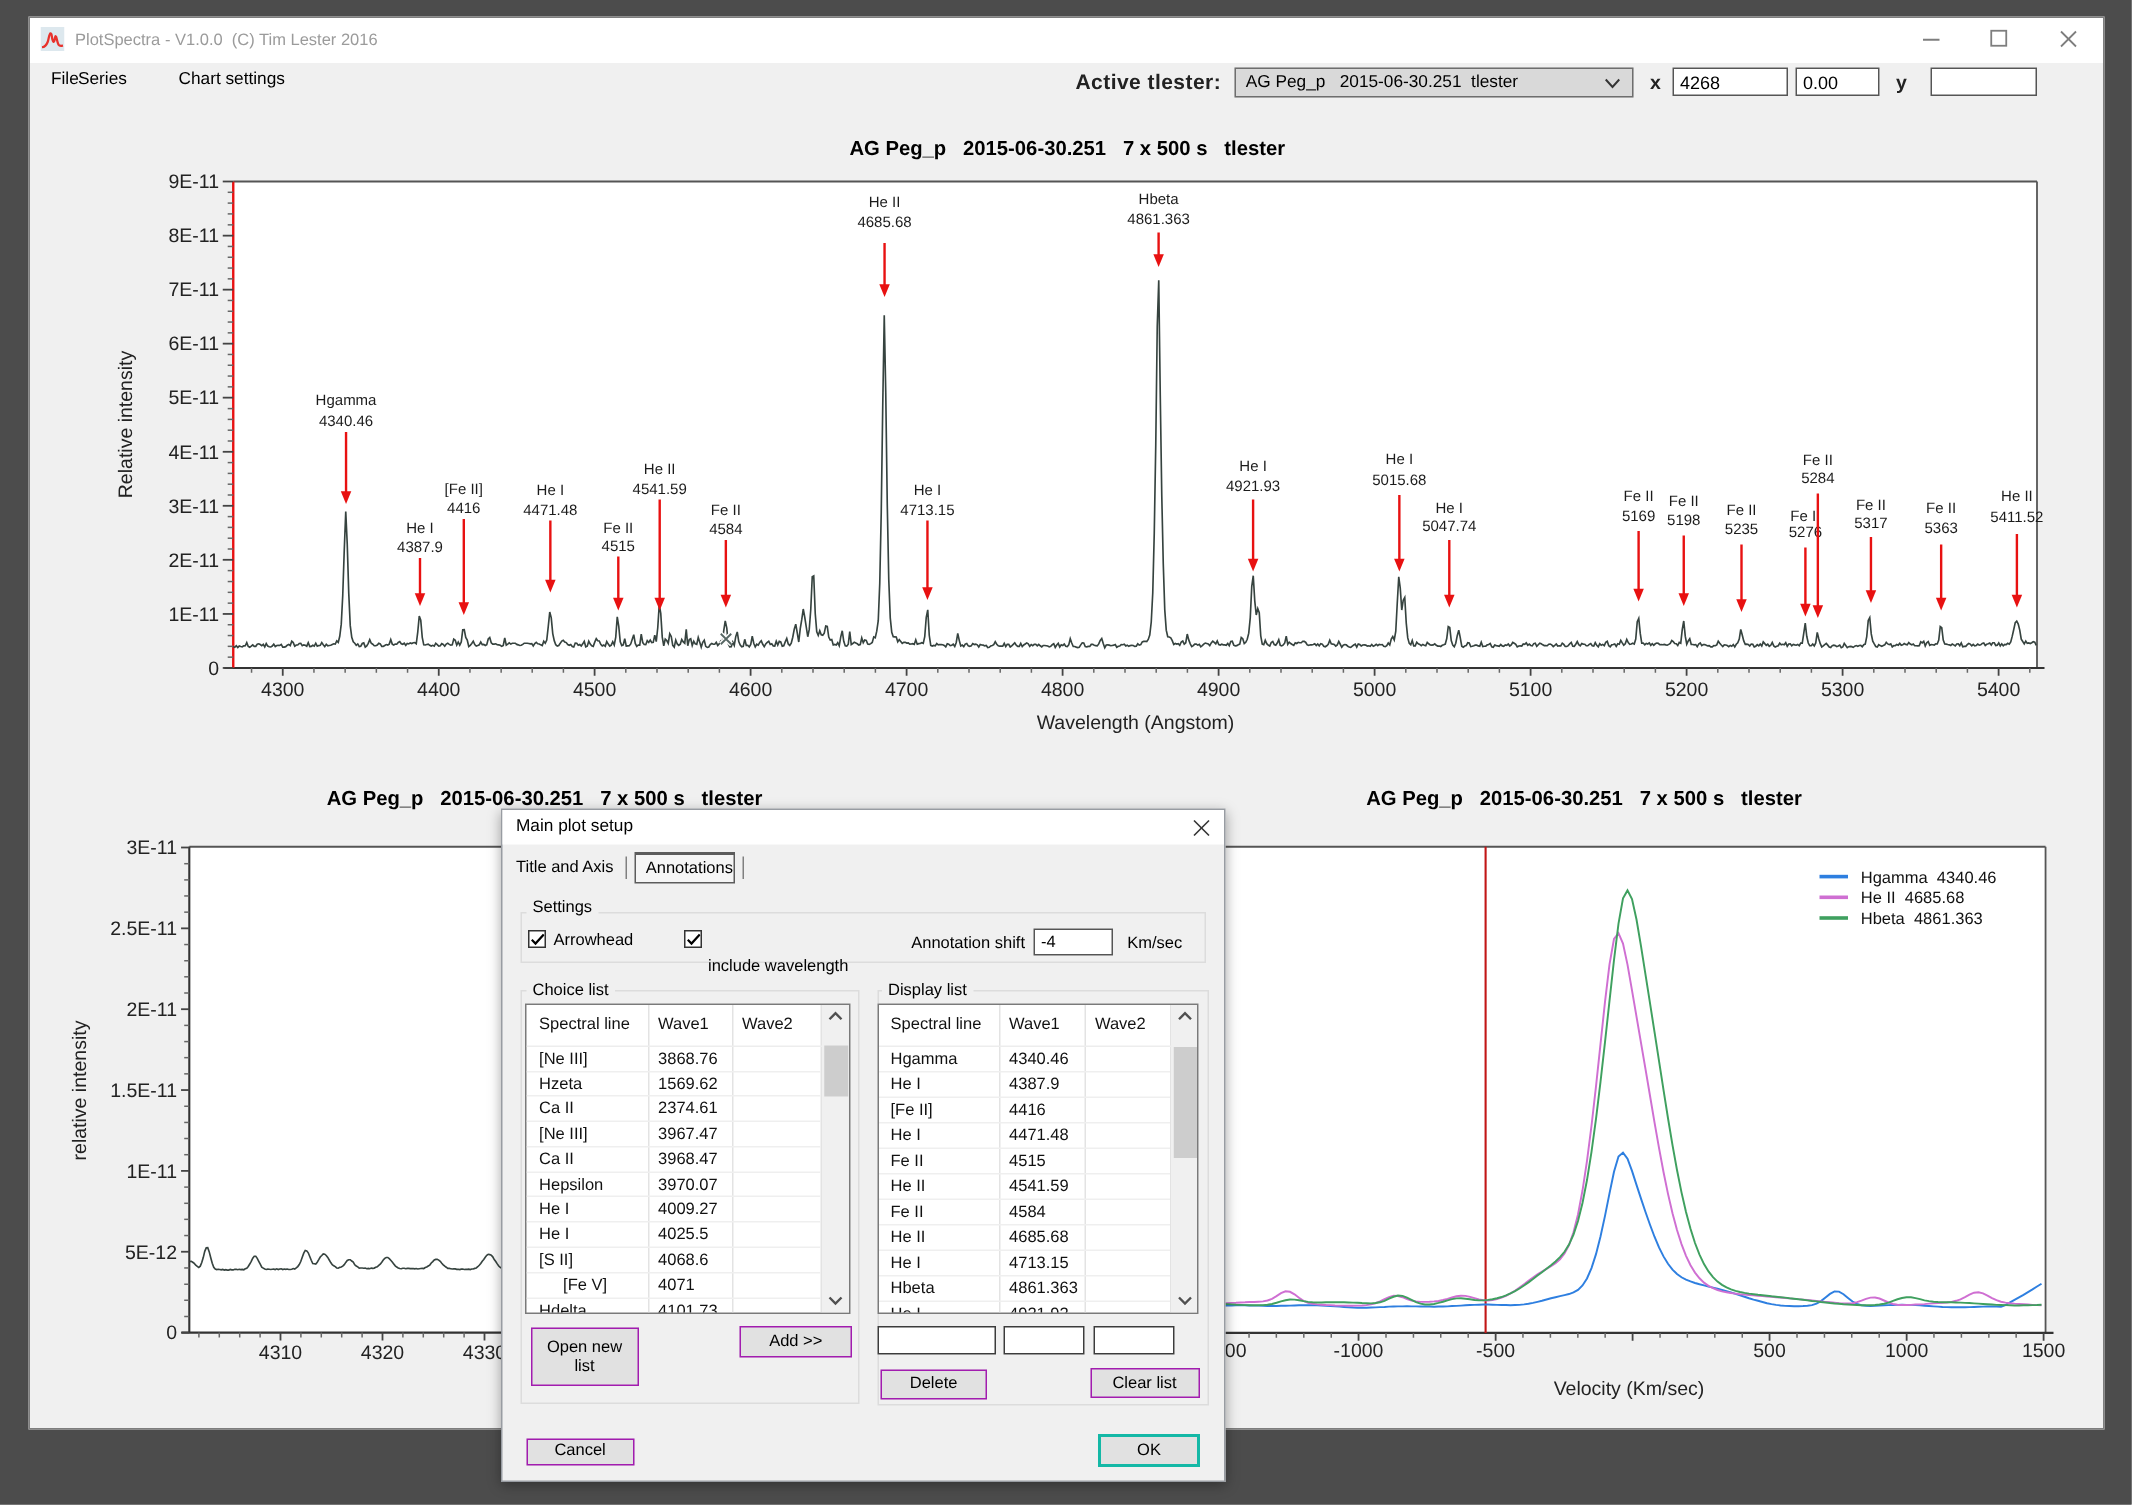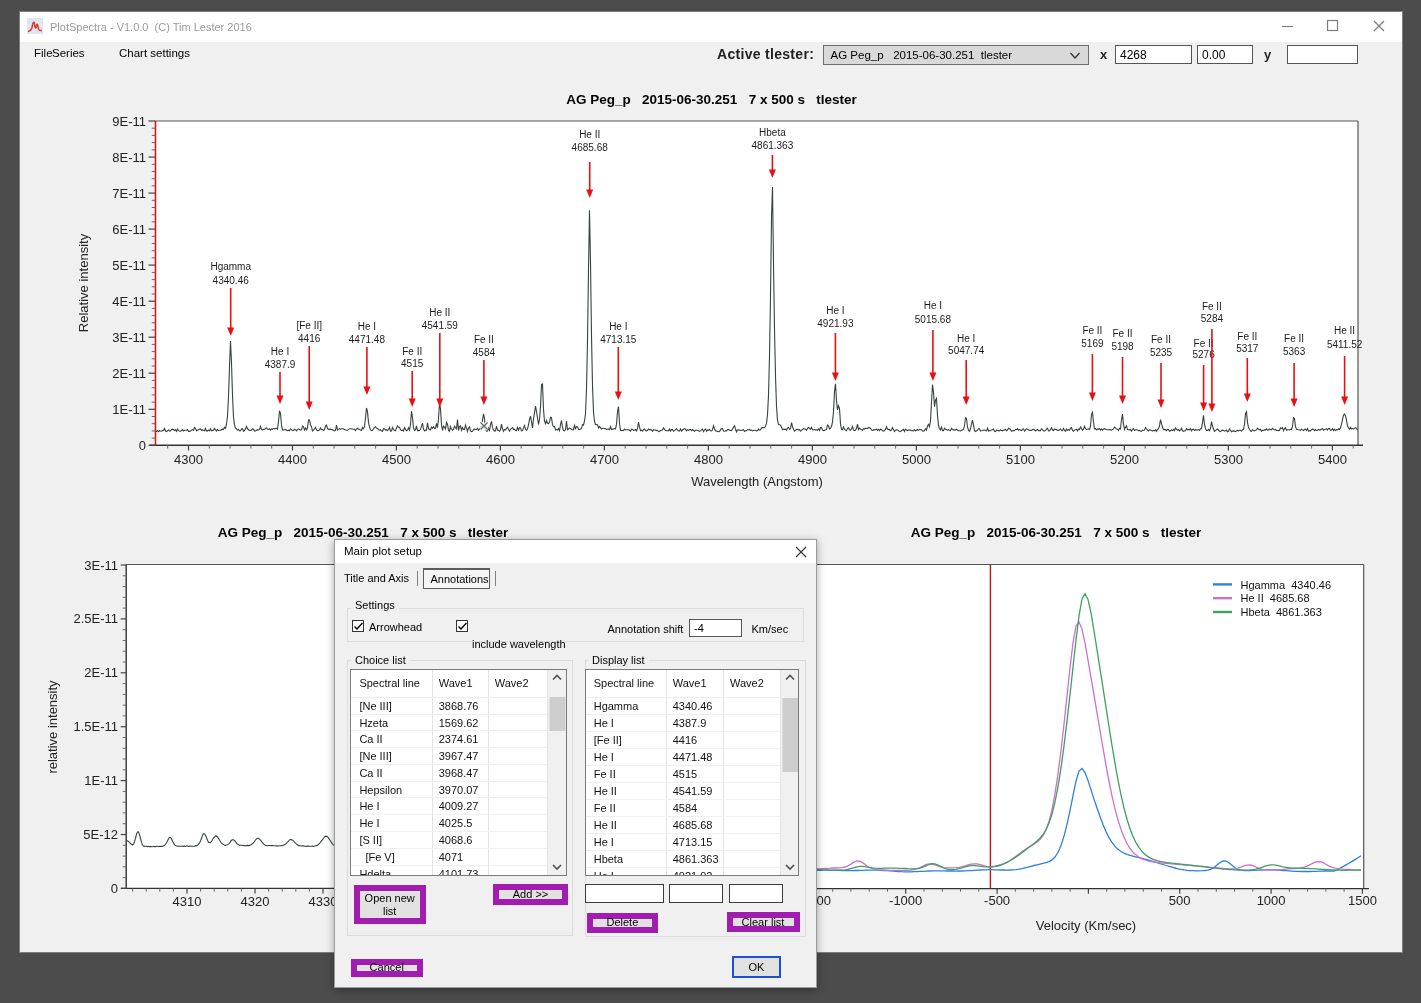--- a/index.html
+++ b/index.html
@@ -1,21 +1,21 @@
 <!DOCTYPE html>
 <html><head><meta charset="utf-8"><style>
 *{margin:0;padding:0;box-sizing:border-box;font-family:"Liberation Sans",sans-serif}
 html,body{width:1421px;height:1003px;overflow:hidden;background:#4c4c4c;position:relative}
 .abs{position:absolute}
 .tk{font-size:13px;fill:#222}
 .ann{font-size:10px;fill:#1c1c1c;text-anchor:middle}
 .ttl{font-size:13.5px;font-weight:bold;fill:#000;text-anchor:middle}
 .axt{font-size:13px;fill:#222;text-anchor:middle}
 .inp{position:absolute;background:#fff;border:1px solid #555;font-size:11px;color:#000;padding:2px 0 0 4px}
-.btn{position:absolute;background:#e1e1e1;border:6px solid #a21caf;font-size:11px;color:#000;
+.btn{position:absolute;background:#e1e1e1;border:1px solid #a21caf;font-size:11px;color:#000;
      display:flex;align-items:center;justify-content:center;text-align:center;line-height:13px}
 .fsl{position:absolute;font-size:11px;color:#000;background:#f0f0f0;padding:0 4px}
 .fsb{position:absolute;border:1px solid #dcdcdc}
 .dt{position:absolute;font-size:11px;color:#000}
 </style></head><body>
 
 <div class="abs" style="left:19px;top:11px;width:1384px;height:942px;background:#f0f0f0;border:1px solid #7e7e7e"></div>
 <div class="abs" style="left:20px;top:12px;width:1382px;height:30px;background:#fff"></div>
 <svg class="abs" style="left:27px;top:18px" width="16" height="16">
 <rect width="16" height="16" fill="#dde8ee"></rect>
@@ -426,21 +426,21 @@
   <div class="fsl" style="left:253px;top:114px">Display list</div>
 
   <div class="btn" style="left:18.8px;top:344.9px;width:71.8px;height:39.4px">Open new<br>list</div>
   <div class="btn" style="left:158px;top:344.3px;width:75px;height:21.2px">Add &gt;&gt;</div>
   <div class="inp" style="left:250.4px;top:344.4px;width:78.6px;height:18.2px;border-color:#3c3c3c"></div>
   <div class="inp" style="left:334px;top:344.4px;width:54.4px;height:18.2px;border-color:#3c3c3c"></div>
   <div class="inp" style="left:394.4px;top:344.4px;width:53.5px;height:18.2px;border-color:#3c3c3c"></div>
   <div class="btn" style="left:251.5px;top:372.5px;width:71.8px;height:20px">Delete</div>
   <div class="btn" style="left:391.5px;top:372px;width:73px;height:20px">Clear list</div>
   <div class="btn" style="left:15.6px;top:418.5px;width:72.3px;height:18.8px">Cancel</div>
-  <div class="btn" style="left:397px;top:416px;width:49px;height:22.4px;border:2px solid #1d4ed8">OK</div>
+  <div class="btn" style="left:397px;top:416px;width:68px;height:22.4px;border:2px solid #14b8a6">OK</div>
 </div>
 <div style="position:absolute;left:350.4px;top:669.0px;width:216.2px;height:207.0px;background:#fff;border:1px solid #7a7a7a;overflow:hidden;box-sizing:border-box">
 <div style="position:absolute;left:80.3px;top:0;width:1px;height:100%;background:#e3e3e3"></div>
 <div style="position:absolute;left:136.3px;top:0;width:1px;height:100%;background:#e3e3e3"></div>
 <div style="position:absolute;left:195.2px;top:0;width:1px;height:100%;background:#e3e3e3"></div>
 <div style="position:absolute;left:8px;top:7px;font-size:11px;color:#111">Spectral line</div>
 <div style="position:absolute;left:87.3px;top:7px;font-size:11px;color:#111">Wave1</div>
 <div style="position:absolute;left:143.3px;top:7px;font-size:11px;color:#111">Wave2</div>
 <div style="position:absolute;left:0;top:26.7px;width:100%;height:1px;background:#ededed"></div>
 <div style="position:absolute;left:8px;top:29.7px;font-size:11px;color:#111;white-space:nowrap">[Ne III]</div>
@@ -463,21 +463,21 @@
 <div style="position:absolute;left:0;top:127.4px;width:195.2px;height:1px;background:#efefef"></div>
 <div style="position:absolute;left:8px;top:130.4px;font-size:11px;color:#111;white-space:nowrap">He I</div>
 <div style="position:absolute;left:87.3px;top:130.4px;font-size:11px;color:#111">4009.27</div>
 <div style="position:absolute;left:0;top:144.2px;width:195.2px;height:1px;background:#efefef"></div>
 <div style="position:absolute;left:8px;top:147.2px;font-size:11px;color:#111;white-space:nowrap">He I</div>
 <div style="position:absolute;left:87.3px;top:147.2px;font-size:11px;color:#111">4025.5</div>
 <div style="position:absolute;left:0;top:160.9px;width:195.2px;height:1px;background:#efefef"></div>
 <div style="position:absolute;left:8px;top:163.9px;font-size:11px;color:#111;white-space:nowrap">[S II]</div>
 <div style="position:absolute;left:87.3px;top:163.9px;font-size:11px;color:#111">4068.6</div>
 <div style="position:absolute;left:0;top:177.7px;width:195.2px;height:1px;background:#efefef"></div>
-<div style="position:absolute;left:14px;top:180.7px;font-size:11px;color:#111;white-space:nowrap">[Fe V]</div>
+<div style="position:absolute;left:24px;top:180.7px;font-size:11px;color:#111;white-space:nowrap">[Fe V]</div>
 <div style="position:absolute;left:87.3px;top:180.7px;font-size:11px;color:#111">4071</div>
 <div style="position:absolute;left:0;top:194.5px;width:195.2px;height:1px;background:#efefef"></div>
 <div style="position:absolute;left:8px;top:197.5px;font-size:11px;color:#111;white-space:nowrap">Hdelta</div>
 <div style="position:absolute;left:87.3px;top:197.5px;font-size:11px;color:#111">4101.73</div>
 
 <div style="position:absolute;left:196.2px;top:0;width:19.0px;height:100%;background:#f0f0f0">
       <svg width="19" height="205" style="position:absolute;left:0;top:0">
         <polyline points="5,9.5 9,5.5 13,9.5" fill="none" stroke="#505050" stroke-width="1.6"></polyline>
         <rect x="1.5" y="27" width="16" height="34" fill="#cdcdcd"></rect>
         <polyline points="5,195 9,199 13,195" fill="none" stroke="#505050" stroke-width="1.6"></polyline>

